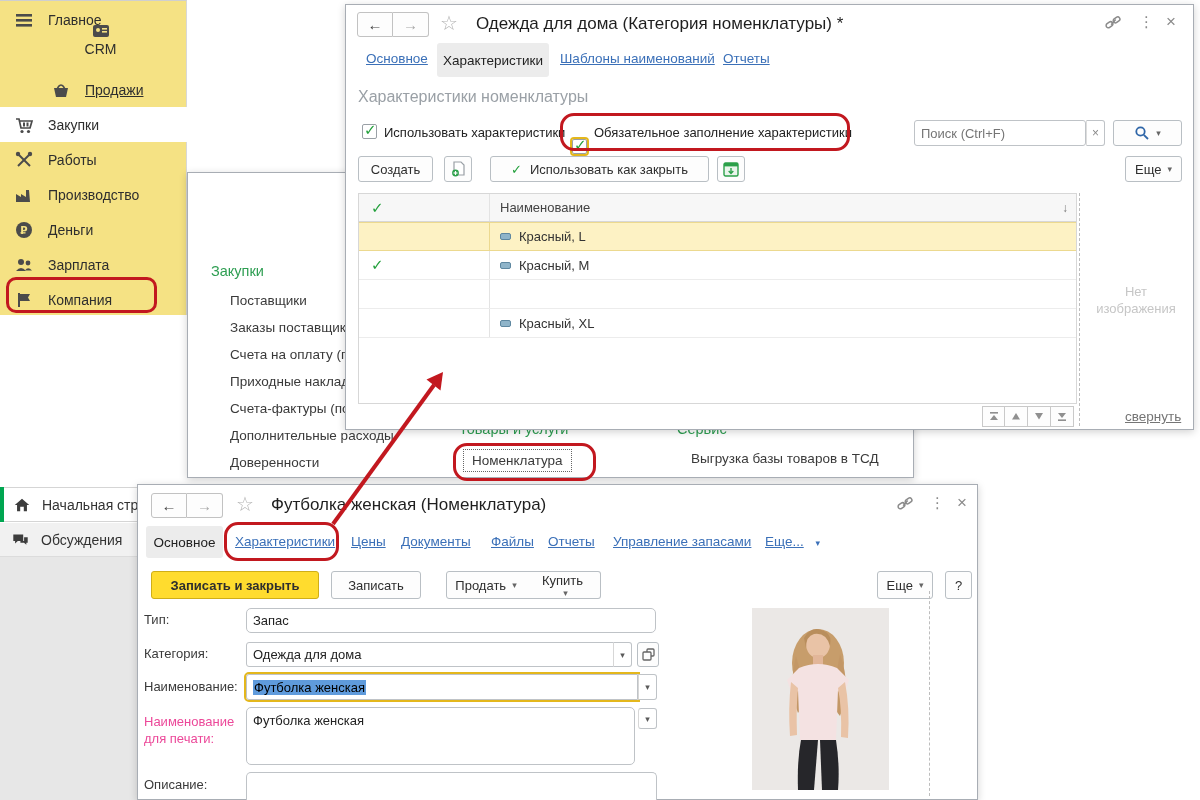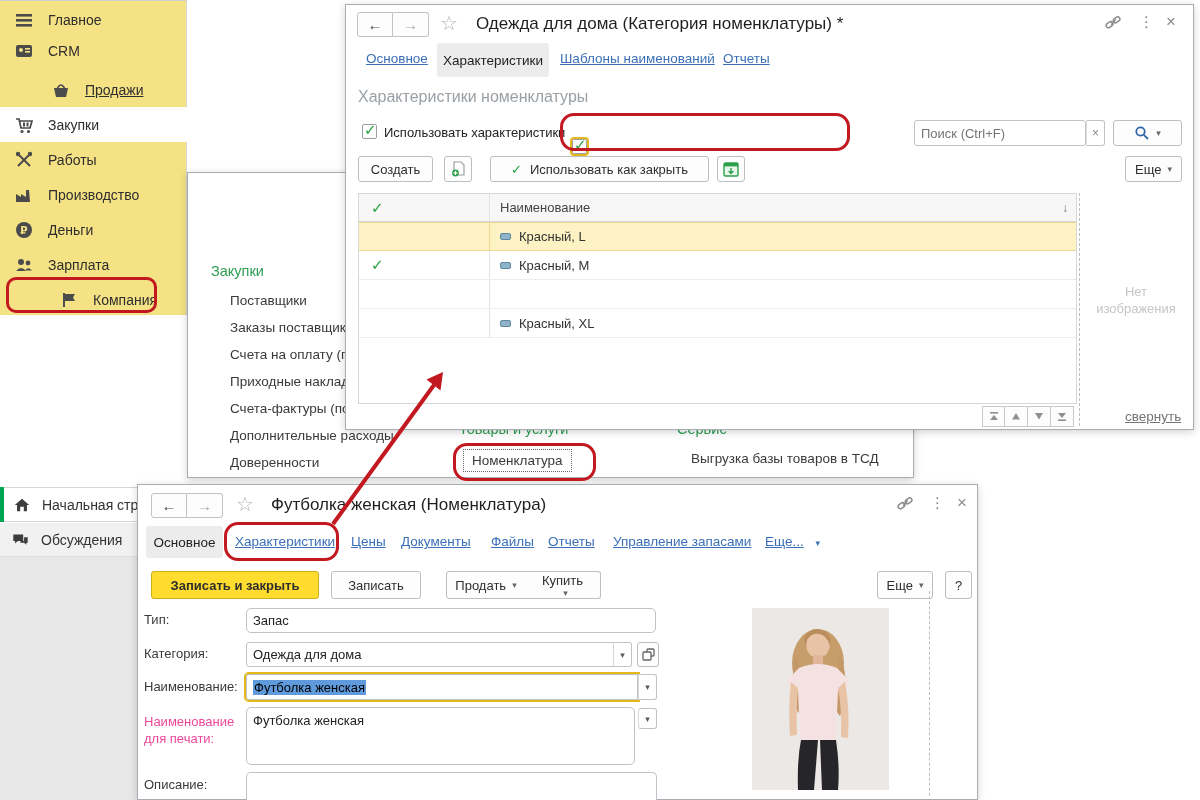--- a/index.html
+++ b/index.html
@@ -70,21 +70,21 @@
   <div class="side-item" style="top:1px;">
     <svg class="ico" viewBox="0 0 20 20">
         <g fill="#4b4b4b">
           <rect x="2" y="4" width="16" height="2.6"></rect>
           <rect x="2" y="9" width="16" height="2.6"></rect>
           <rect x="2" y="14" width="16" height="2.6"></rect>
         </g>
       </svg>
     <span class="lbl">Главное</span>
   </div>
-  <div class="side-item" style="top:32px;">
+  <div class="side-item" style="top:20px;flex-direction:column;">
     <svg class="ico" viewBox="0 0 20 20">
         <rect x="2" y="4" width="16" height="12" rx="2" fill="#4b4b4b"></rect>
         <circle cx="7" cy="9" r="2" fill="#f5e284"></circle>
         <rect x="11" y="7" width="5" height="1.6" fill="#f5e284"></rect>
         <rect x="11" y="10" width="5" height="1.6" fill="#f5e284"></rect>
       </svg>
     <span class="lbl">CRM</span>
   </div>
   <div class="side-item" style="top:71px;padding-left:37px;">
     <svg class="ico" viewBox="0 0 20 20">
@@ -130,21 +130,21 @@
   </div>
   <div class="side-item" style="top:246px;">
     <svg class="ico" viewBox="0 0 20 20">
         <circle cx="7" cy="7" r="3" fill="#4b4b4b"></circle>
         <path d="M2 16 Q7 10 12 16 Z" fill="#4b4b4b"></path>
         <circle cx="14" cy="8" r="2.4" fill="#4b4b4b"></circle>
         <path d="M11 15.5 Q14 11 18 15.5 Z" fill="#4b4b4b"></path>
       </svg>
     <span class="lbl">Зарплата</span>
   </div>
-  <div class="side-item" style="top:281px;padding-left:45px;">
+  <div class="side-item" style="top:281px;">
     <svg class="ico" viewBox="0 0 20 20">
         <rect x="4" y="3" width="2" height="14" fill="#4b4b4b"></rect>
         <path d="M6 4 L16 4 L14 7.5 L16 11 L6 11 Z" fill="#4b4b4b"></path>
       </svg>
     <span class="lbl">Компания</span>
   </div>
 </div>
 
 <div class="abs side-foot-home">
   <span class="bar"></span>
@@ -202,20 +202,21 @@
 
   <div class="abs" style="left:12px; top:83px; font-size:16px; color:#9aa0a6;">Характеристики номенклатуры</div>
 
   <div class="abs chk" style="left:16px; top:119px;">
       <span class="tick">✓</span>
     </div>
   <div class="abs cblabel" style="left:38px; top:120px;">Использовать характеристики</div>
   <div class="abs chk focus" style="left:226px; top:119px;">
       <span class="tick">✓</span>
     </div>
+  <div class="abs cblabel" style="left:248px; top:120px;">Обязательное заполнение характеристики</div>
 
   <input class="abs field" style="left: 568px; top: 115px; width: 172px; height: 26px;" placeholder="Поиск (Ctrl+F)">
   <div class="abs" style="left:740px; top:115px; width:19px; height:26px; border:1px solid #bfc3c7; border-left:1px solid #ddd; border-radius:0 3px 3px 0; background:#fff; color:#8a8a8a; font-size:12px; display:flex; align-items:center; justify-content:center; cursor:pointer;">×</div>
   <div class="abs btn" style="left:767px; top:115px; width:69px; height:26px;">
     <svg width="16" height="16" viewBox="0 0 16 16">
         <circle cx="6.5" cy="6.5" r="4.2" stroke="#2f66a8" stroke-width="1.8" fill="none"></circle>
         <line x1="9.8" y1="9.8" x2="14" y2="14" stroke="#2f66a8" stroke-width="1.8"></line>
       </svg>
     <span class="caret">▾</span>
   </div>

